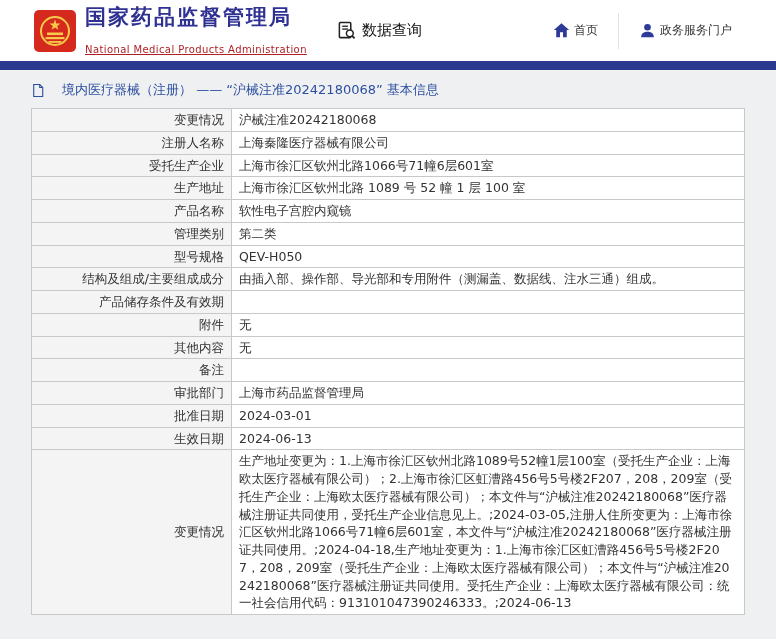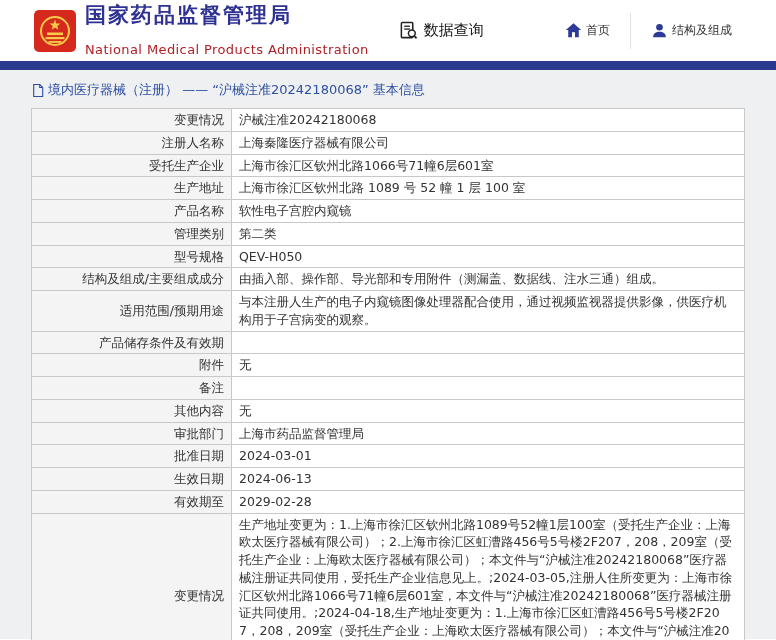--- a/index.html
+++ b/index.html
@@ -20,24 +20,25 @@
   .brand { display: flex; align-items: center; gap: 9px; }
   .emblem { width: 42px; height: 42px; display: block; }
   .brand-cn {
     font-size: 21px;
     font-weight: bold;
     color: #2e3192;
     letter-spacing: 2px;
     line-height: 1.1;
   }
   .brand-en {
-    font-size: 13px;
+    font-size: 10px;
     color: #b02126;
     letter-spacing: 0.4px;
     margin-top: 14px;
+    text-decoration: underline;
   }
   .dataquery {
     display: flex;
     align-items: center;
     gap: 6px;
     margin-left: 30px;
     font-size: 15px;
     font-weight: normal;
     color: #111;
     cursor: pointer;
@@ -60,21 +61,21 @@
   
   .main {
     background: #eff0f1;
     height: 569px;
     padding-top: 11px;
   }
   .breadcrumb {
     margin: 0 0 9px 32px;
     display: flex;
     align-items: center;
-    gap: 4px;
+    gap: 18px;
     font-size: 13px;
     color: #2d4fa1;
     text-align: center;
   }
 
   .info-table {
     margin-left: 31px;
     width: 714px;
     border-collapse: collapse;
     font-size: 12.5px;
@@ -132,21 +133,21 @@
         <path d="M10 1.5 L19 9.5 H16.2 V18 H11.8 V12.2 H8.2 V18 H3.8 V9.5 H1 Z" fill="#2e3a97"></path>
       </svg>
       <span>首页</span>
     </div>
     <div class="nav-divider"></div>
     <div class="nav-item">
       <svg width="17" height="17" viewBox="0 0 20 20">
         <circle cx="10" cy="6.2" r="3.9" fill="#2e3a97"></circle>
         <path d="M2.5 18 C2.5 13 6 11.4 10 11.4 C14 11.4 17.5 13 17.5 18 Z" fill="#2e3a97"></path>
       </svg>
-      <span>结构及组成</span>
+      <span>政务服务门户</span>
     </div>
   </div>
 </div>
 
 <div class="bluebar"></div>
 
 <div class="main">
 
   <div class="breadcrumb">
     <svg width="12" height="15" viewBox="0 0 14 16">
@@ -184,56 +185,48 @@
       </tr>
       <tr>
         <td class="lbl">型号规格</td>
         <td class="val">QEV-H050</td>
       </tr>
       <tr>
         <td class="lbl">结构及组成/主要组成成分</td>
         <td class="val">由插入部、操作部、导光部和专用附件（测漏盖、数据线、注水三通）组成。</td>
       </tr>
       <tr>
-        <td class="lbl">适用范围/预期用途</td>
-        <td class="val">与本注册人生产的电子内窥镜图像处理器配合使用，通过视频监视器提供影像，供医疗机构用于子宫病变的观察。</td>
-      </tr>
-      <tr>
         <td class="lbl">产品储存条件及有效期</td>
         <td class="val"></td>
       </tr>
       <tr>
         <td class="lbl">附件</td>
         <td class="val">无</td>
       </tr>
       <tr>
+        <td class="lbl">其他内容</td>
+        <td class="val">无</td>
+      </tr>
+      <tr>
         <td class="lbl">备注</td>
         <td class="val"></td>
       </tr>
       <tr>
-        <td class="lbl">其他内容</td>
-        <td class="val">无</td>
-      </tr>
-      <tr>
         <td class="lbl">审批部门</td>
         <td class="val">上海市药品监督管理局</td>
       </tr>
       <tr>
         <td class="lbl">批准日期</td>
         <td class="val">2024-03-01</td>
       </tr>
       <tr>
         <td class="lbl">生效日期</td>
         <td class="val">2024-06-13</td>
       </tr>
       <tr>
-        <td class="lbl">有效期至</td>
-        <td class="val">2029-02-28</td>
-      </tr>
-      <tr>
         <td class="lbl">变更情况</td>
         <td class="val">生产地址变更为：1.上海市徐汇区钦州北路1089号52幢1层100室（受托生产企业：上海欧太医疗器械有限公司）；2.上海市徐汇区虹漕路456号5号楼2F207，208，209室（受托生产企业：上海欧太医疗器械有限公司）；本文件与“沪械注准20242180068”医疗器械注册证共同使用，受托生产企业信息见上。;2024-03-05,注册人住所变更为：上海市徐汇区钦州北路1066号71幢6层601室，本文件与“沪械注准20242180068”医疗器械注册证共同使用。;2024-04-18,生产地址变更为：1.上海市徐汇区虹漕路456号5号楼2F207，208，209室（受托生产企业：上海欧太医疗器械有限公司）；本文件与“沪械注准20242180068”医疗器械注册证共同使用。受托生产企业：上海欧太医疗器械有限公司：统一社会信用代码：913101047390246333。;2024-06-13</td>
       </tr>
 
     </tbody>
   </table>
 
 </div>
 
 </body></html>

